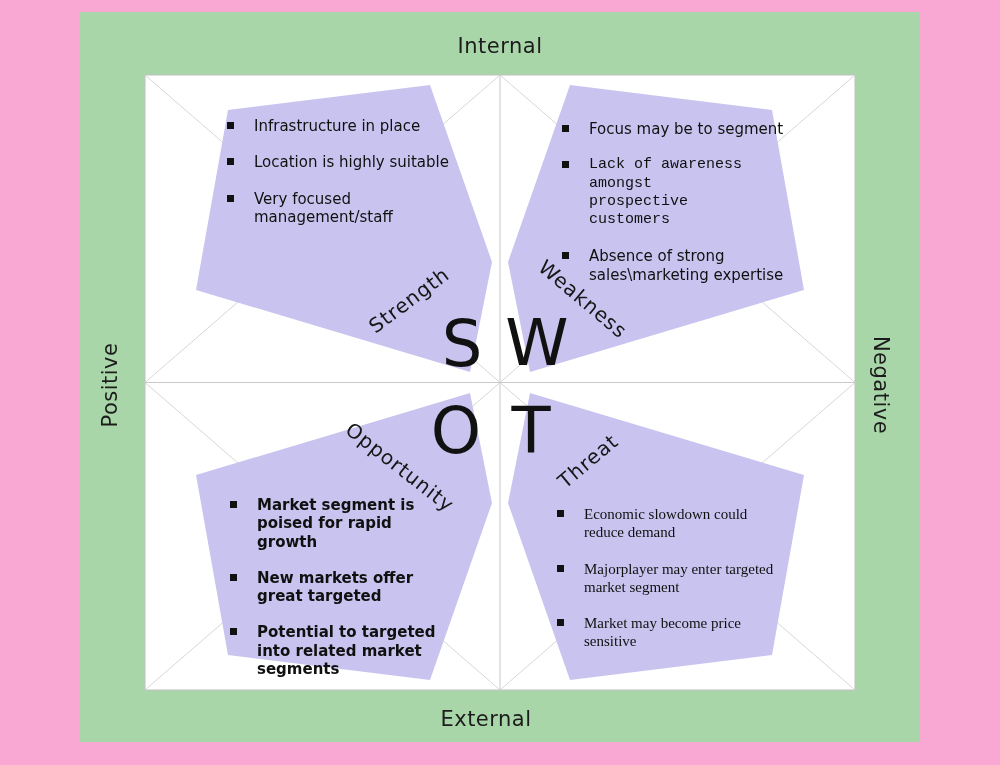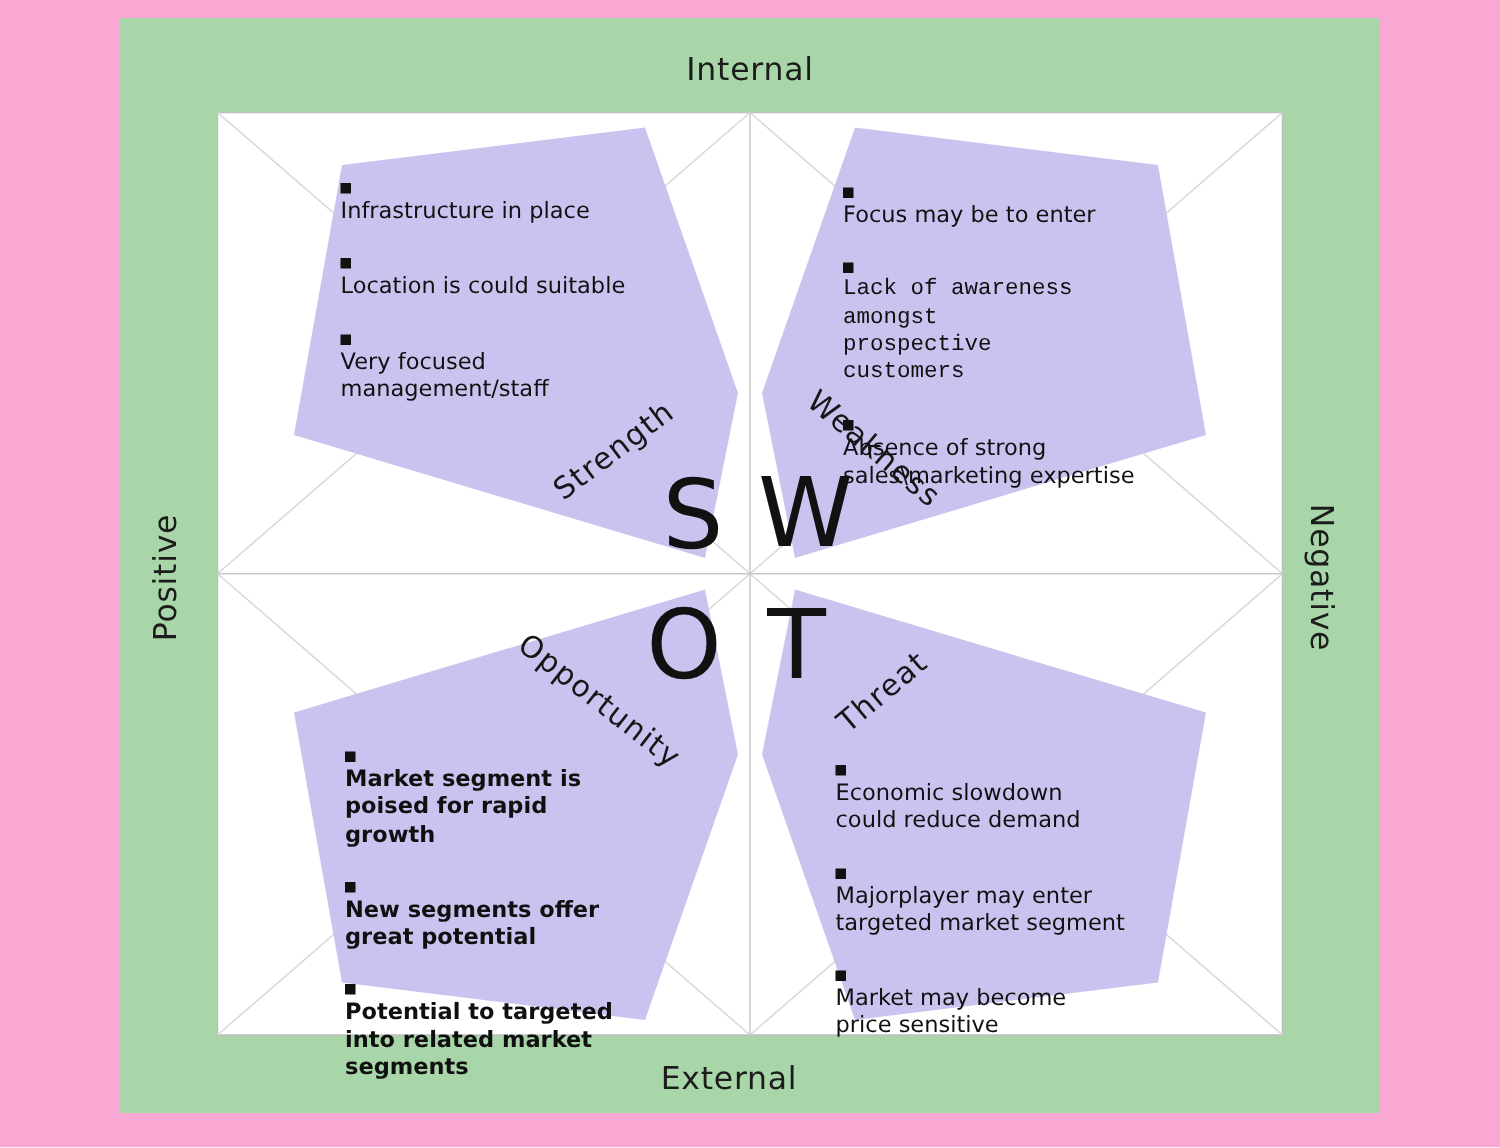--- a/index.html
+++ b/index.html
@@ -5,21 +5,21 @@
   html,body { margin:0; padding:0; background:#ffffff; }
   body { font-family:"DejaVu Sans", sans-serif; }
   .canvas { position:relative; width:1000px; height:765px; background:#f9a8d4; overflow:hidden; }
   .frame { position:absolute; left:80px; top:12px; width:840px; height:730px; background:#a9d6a9; }
   .layer { position:absolute; left:0; top:0; }
   .abs-label { position:absolute; white-space:nowrap; color:#1c1c1c; }
   .edge-label { font-size:21px; letter-spacing:0.5px; }
   .quad-label { font-size:20px; color:#161616; letter-spacing:1px; }
   .swot-letter { position:absolute; font-size:64px; color:#111111; transform:translate(-50%,-50%); line-height:1; }
   .qlist { position:absolute; font-size:15px; color:#101010; }
-  .qitem { display:flex; gap:2px; margin-bottom:18px; line-height:1.22;flex-direction:column; }
+  .qitem { display:flex; gap:20px; margin-bottom:18px; line-height:1.22; }
   .qitem .sq { width:7px; height:7px; background:#111111; margin-top:5px; flex:none; }
   .qitem .txt { display:block; }
 </style>
 </head>
 <body>
 
 <div class="canvas">
 
   <div class="frame"></div>
 
@@ -60,59 +60,59 @@
   <div class="swot-letter" style="left:456px; top:431px;">O</div>
   <div class="swot-letter" style="left:531px; top:431px;">T</div>
 
   <div class="qlist" style="left:227px; top:117px;">
     <div class="qitem">
       <span class="sq"></span>
       <span class="txt" style="width:215px;">Infrastructure in place</span>
     </div>
     <div class="qitem">
       <span class="sq"></span>
-      <span class="txt" style="width:225px;">Location is could suitable</span>
+      <span class="txt" style="width:225px;">Location is highly suitable</span>
     </div>
     <div class="qitem">
       <span class="sq"></span>
       <span class="txt" style="width:135px;">Very focused management/staff</span>
     </div>
   </div>
 
   <div class="qlist" style="left:562px; top:120px;">
     <div class="qitem">
       <span class="sq"></span>
-      <span class="txt" style="width:205px;">Focus may be to enter</span>
+      <span class="txt" style="width:205px;">Focus may be to segment</span>
     </div>
     <div class="qitem">
       <span class="sq"></span>
       <span class="txt" style="width:158px;font-family:Liberation Mono, monospace;">Lack of awareness amongst prospective customers</span>
     </div>
     <div class="qitem">
       <span class="sq"></span>
       <span class="txt" style="width:200px;">Absence of strong sales\marketing expertise</span>
     </div>
   </div>
 
   <div class="qlist" style="left:230px; top:496px;font-weight:bold;">
     <div class="qitem">
       <span class="sq"></span>
       <span class="txt" style="width:188px;">Market segment is poised for rapid growth</span>
     </div>
     <div class="qitem">
       <span class="sq"></span>
-      <span class="txt" style="width:192px;">New segments offer great potential</span>
+      <span class="txt" style="width:192px;">New markets offer great targeted</span>
     </div>
     <div class="qitem">
       <span class="sq"></span>
       <span class="txt" style="width:212px;">Potential to targeted into related market segments</span>
     </div>
   </div>
 
-  <div class="qlist" style="left:557px; top:505px;">
+  <div class="qlist" style="left:557px; top:505px;font-family:Liberation Serif, serif;">
     <div class="qitem">
       <span class="sq"></span>
       <span class="txt" style="width:172px;">Economic slowdown could reduce demand</span>
     </div>
     <div class="qitem">
       <span class="sq"></span>
       <span class="txt" style="width:195px;">Majorplayer may enter targeted market segment</span>
     </div>
     <div class="qitem">
       <span class="sq"></span>

